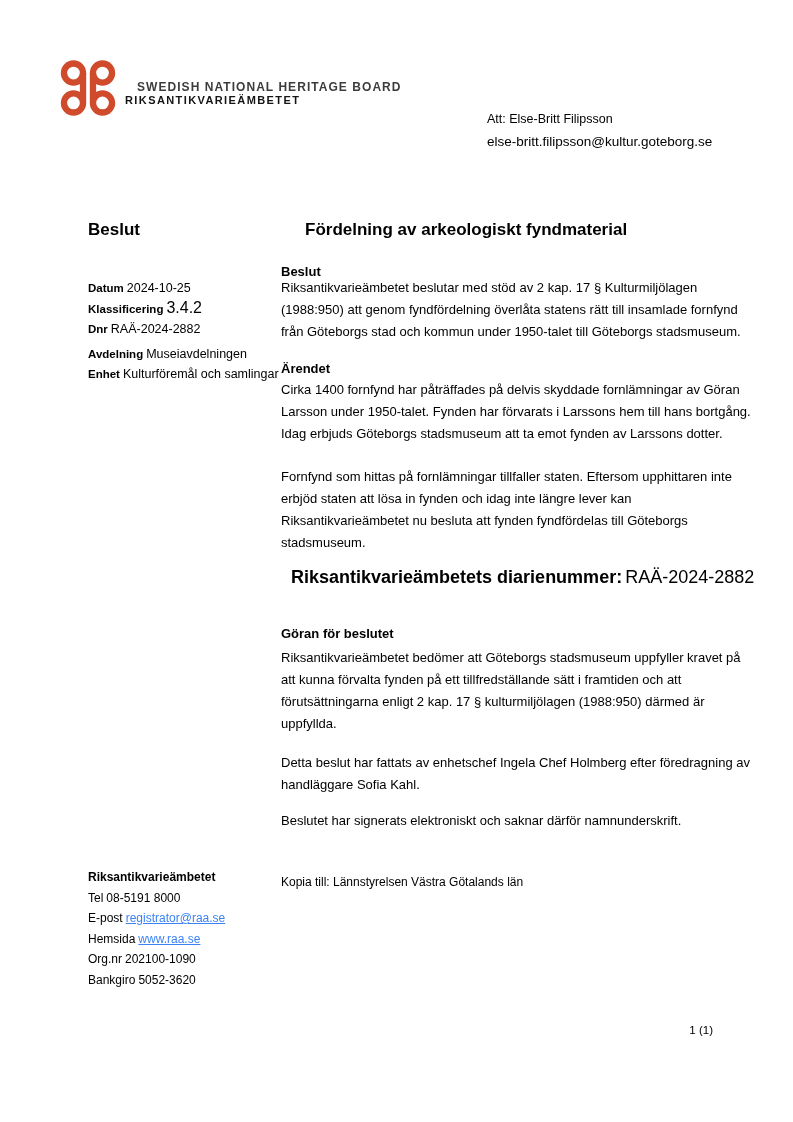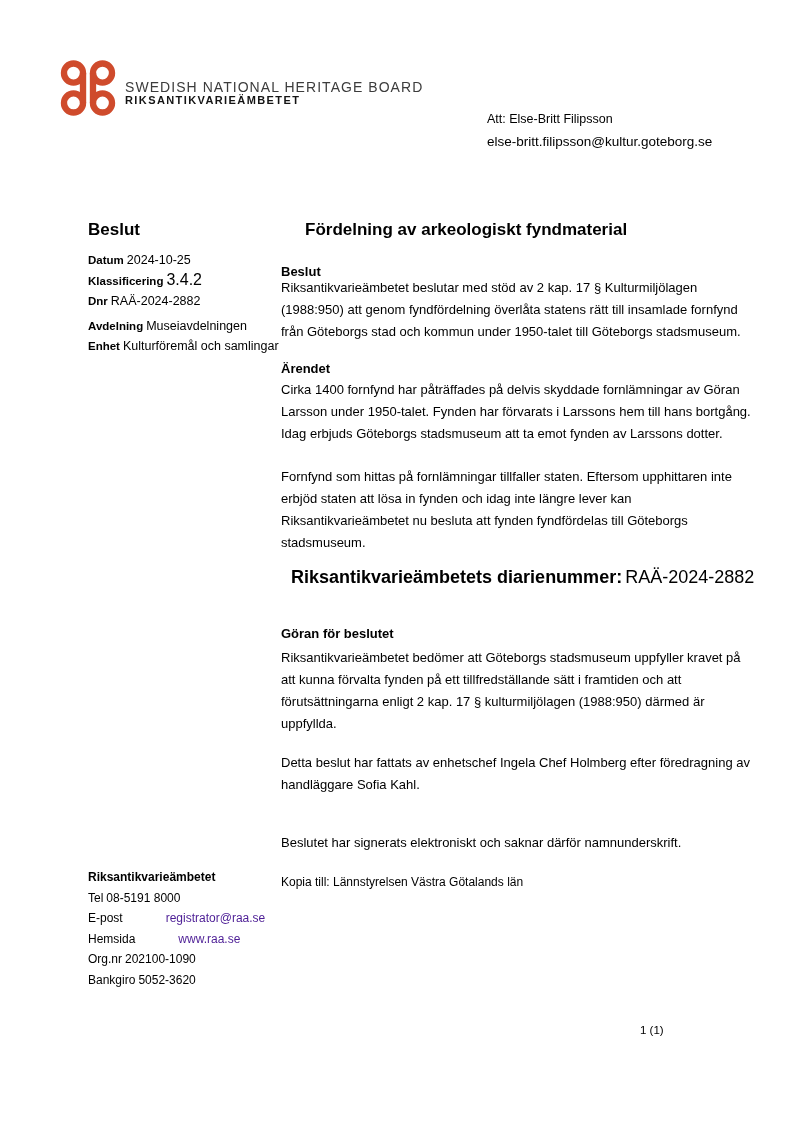--- a/index.html
+++ b/index.html
@@ -10,58 +10,58 @@
     font-family:"Liberation Sans","DejaVu Sans",sans-serif;
     color:#000;
     overflow:hidden;
   }
   .abs { position:absolute; }
 
   
   .logo-svg { position:absolute; left:59px; top:59px; }
   .logo-text { position:absolute; left:125px; top:81px; }
   .logo-line1 {
-    font-size:14px; font-weight:400; letter-spacing:1.05px;
-    color:#3c3c3c; line-height:12px; white-space:nowrap;
+    font-size:12px; font-weight:700; letter-spacing:1.05px;
+    color:#3c3c3c; line-height:12px; white-space:nowrap;margin-left:12px;
   }
   .logo-line2 {
     font-size:11px; font-weight:700; letter-spacing:1.4px;
     color:#141414; line-height:15px; white-space:nowrap;
   }
 
   
   .recipient { left:487px; top:109px; line-height:21.5px; font-size:12.5px; }
   .recipient .email { font-size:13.5px; }
 
   
   .h1 { font-size:17px; font-weight:700; line-height:22px; white-space:nowrap; }
   .h2 { font-size:13px; font-weight:700; line-height:22px; white-space:nowrap; }
 
   
-  .meta { left:88px; line-height:20px; font-size:12.5px; white-space:nowrap; }
+  .meta { left:88px; line-height:20px; font-size:12.5px; white-space:nowrap;margin-top:28px; }
   .meta .lbl { font-weight:700; font-size:11.5px; margin-right:3px; }
   .meta .lg { font-size:16px; }
 
   
   .para {
     left:281px; width:482px;
     font-size:13px; line-height:22px;
     white-space:pre-line;
   }
   .dnr-line { left:291px; font-size:18px; line-height:22px; white-space:nowrap; }
   .dnr-line .lbl { font-weight:700; margin-right:3px; }
 
   
   .footer { left:88px; top:867px; line-height:20.5px; font-size:12px; white-space:nowrap; }
   .footer .lbl { font-weight:400; font-size:12px; margin-right:3px; }
   .footer .org { font-weight:700; }
-  .link { color:#4c1d95; cursor:pointer;margin-left:40px; }
+  .link { color:#3b82f6; text-decoration:underline; cursor:pointer; }
 
   .kopia { left:281px; top:871px; font-size:12px; line-height:22px; white-space:nowrap; }
-  .pageno { left:640px; top:1019px; width:73px; font-size:11.5px; line-height:22px; }
+  .pageno { left:640px; top:1019px; width:73px; text-align:right; font-size:11.5px; line-height:22px; }
 </style>
 </head>
 <body>
 
 <div>
 
   <svg class="logo-svg" width="58" height="58" viewBox="0 0 64 64">
     <g fill="none" stroke="#cf4b2c" stroke-width="7">
       <circle cx="16" cy="15.5" r="10.5"></circle>
       <circle cx="48" cy="15.5" r="10.5"></circle>
@@ -114,21 +114,21 @@
     <span class="lbl">Riksantikvarieämbetets diarienummer:</span><span>RAÄ-2024-2882</span>
   </div>
 
   <div class="abs h2" style="left:281px; top:623px;">Göran för beslutet</div>
   <div class="abs para" style="top:647px;">Riksantikvarieämbetet bedömer att Göteborgs stadsmuseum uppfyller kravet på
 att kunna förvalta fynden på ett tillfredställande sätt i framtiden och att
 förutsättningarna enligt 2 kap. 17 § kulturmiljölagen (1988:950) därmed är
 uppfyllda.</div>
   <div class="abs para" style="top:752px;">Detta beslut har fattats av enhetschef Ingela Chef Holmberg efter föredragning av
 handläggare Sofia Kahl.</div>
-  <div class="abs para" style="top:832px;">Beslutet har signerats elektroniskt och saknar därför namnunderskrift.</div>
+  <div class="abs para" style="top:810px;">Beslutet har signerats elektroniskt och saknar därför namnunderskrift.</div>
 
   <div class="abs kopia">Kopia till: Lännstyrelsen Västra Götalands län</div>
 
   <div class="abs footer">
     <div class="org">Riksantikvarieämbetet</div>
     <div><span class="lbl">Tel</span><span>08-5191 8000</span></div>
     <div><span class="lbl">E-post</span><a class="link">registrator@raa.se</a></div>
     <div><span class="lbl">Hemsida</span><a class="link">www.raa.se</a></div>
     <div><span class="lbl">Org.nr</span><span>202100-1090</span></div>
     <div><span class="lbl">Bankgiro</span><span>5052-3620</span></div>

